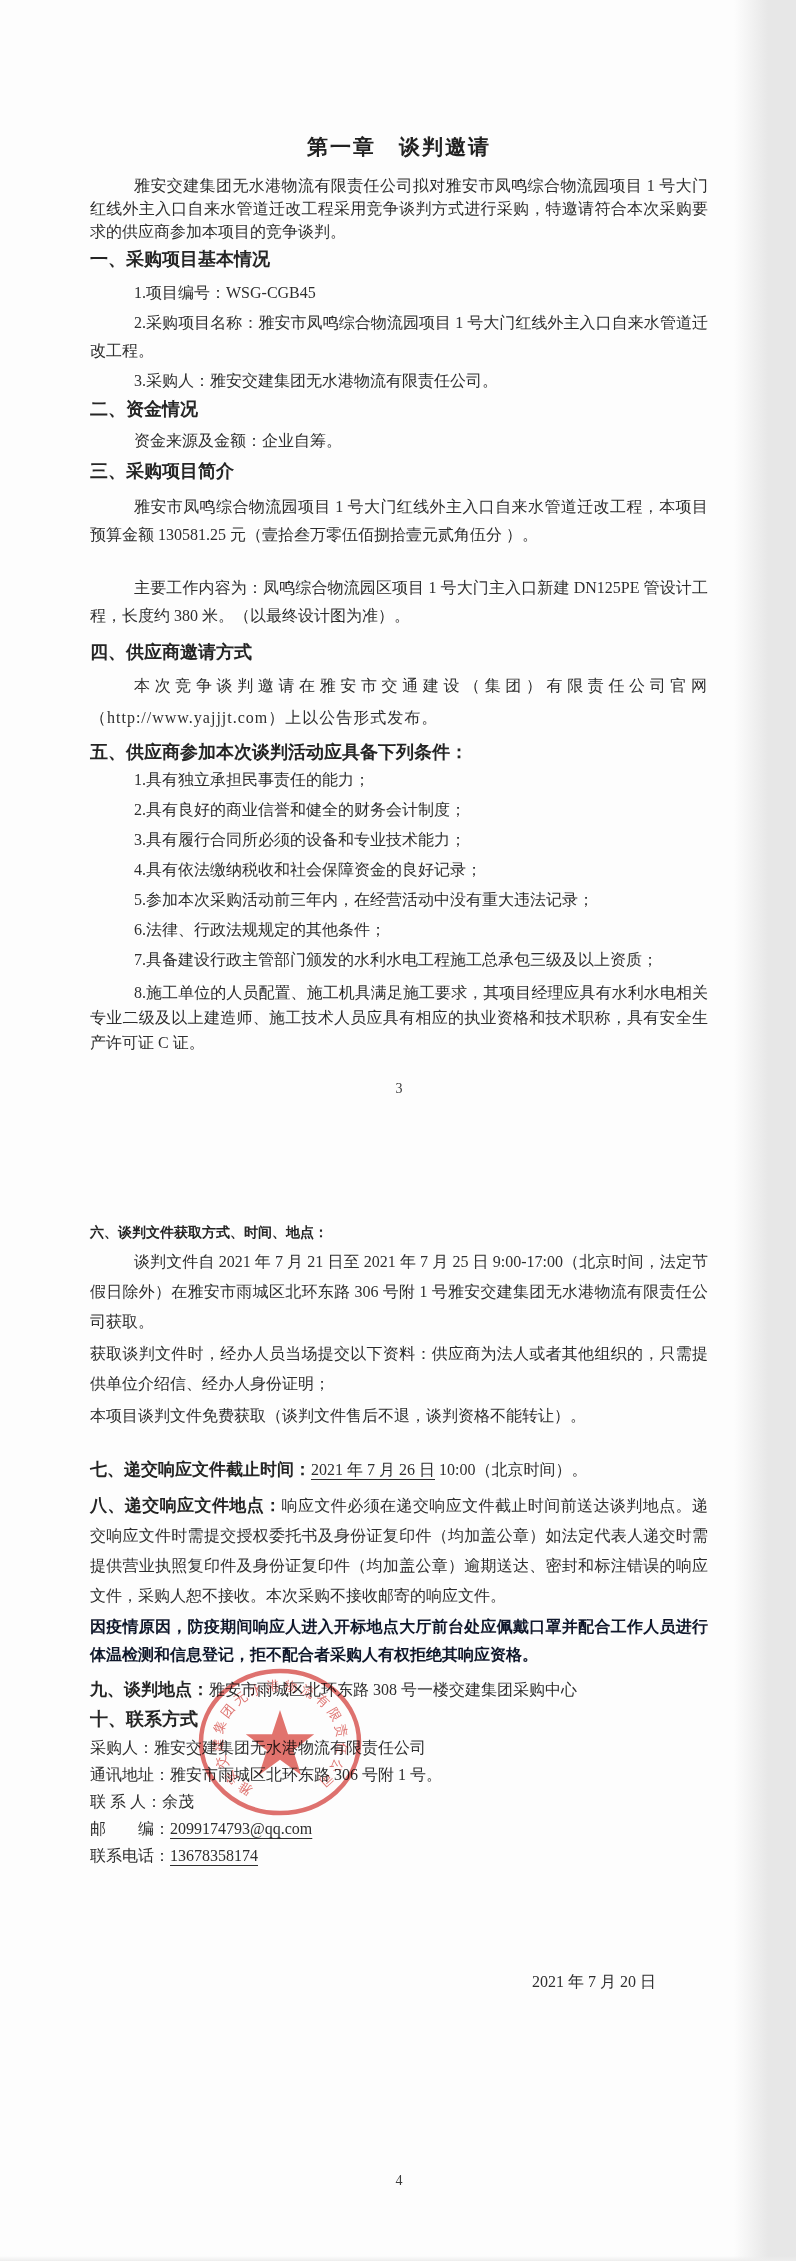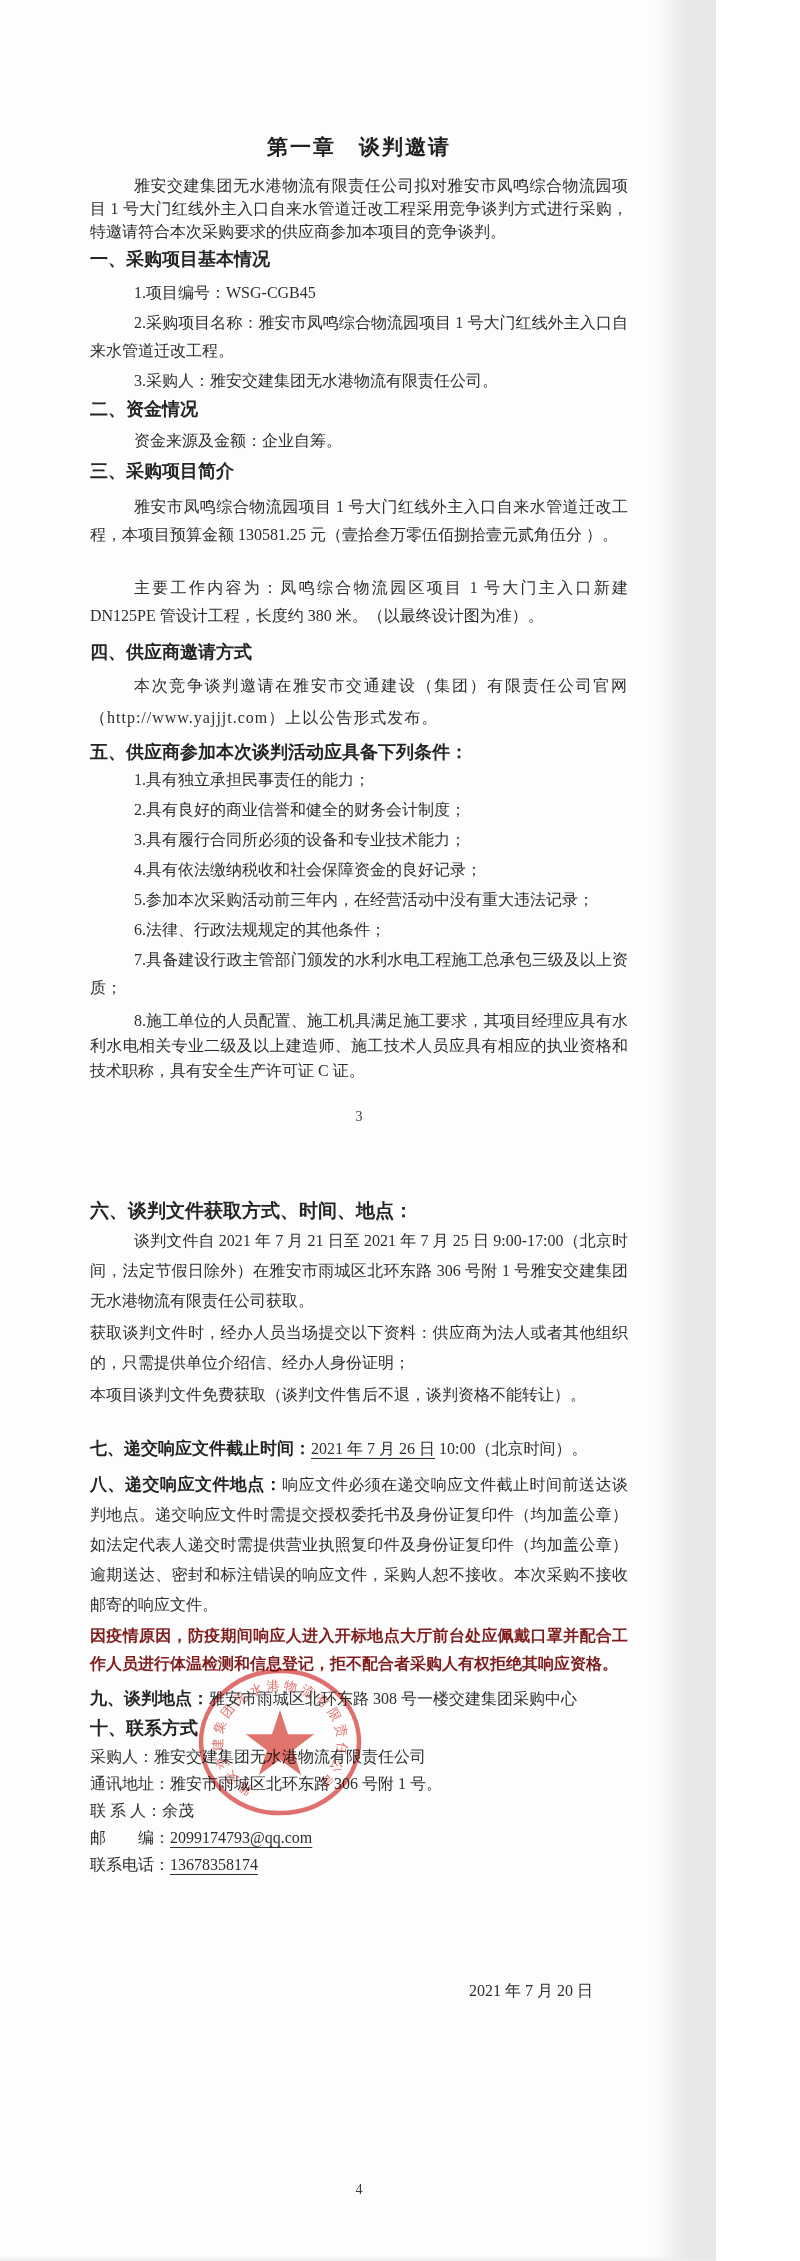--- a/index.html
+++ b/index.html
@@ -1,18 +1,18 @@
 <!DOCTYPE html>
 <html><head>
 <meta charset="utf-8">
 <style>
   html,body{margin:0;padding:0;background:#ffffff;}
   .page{
     position:relative;
-    width:716px;height:2261px;
+    width:796px;height:2261px;
     background:#fdfdfd;
     font-family:"Liberation Serif","DejaVu Serif",serif;
     color:#2e2e2e;
     overflow:hidden;
   }
   .edge-right{
     position:absolute;top:0;right:0;width:62px;height:100%;
     background:linear-gradient(to right,rgba(231,231,231,0) 0%, #e7e7e7 55%);
     pointer-events:none;
   }
@@ -36,23 +36,23 @@
   .intro{line-height:23px;margin-top:12px;}
   .item{line-height:28px;margin-top:2px;text-indent:44px;}
   .item-s5{line-height:28px;margin-top:2px;text-indent:44px;}
   .item8{line-height:25px;margin-top:6px;text-indent:44px;}
   .p28{line-height:28px;}
   .p30{line-height:30px;}
   .pagenum{text-align:center;font-size:14px;color:#3a3a3a;line-height:20px;}
   .bold-inline{font-weight:700;font-family:"Liberation Sans","DejaVu Sans",sans-serif;font-size:17px;color:#252525;}
   .ul{text-decoration:underline;text-underline-offset:4px;}
   .covid{font-weight:700;line-height:28px;margin-top:2px;font-size:16px;
-         font-family:"Liberation Sans","DejaVu Sans",sans-serif;color:#7f1d1d;text-align:justify;}
+         font-family:"Liberation Sans","DejaVu Sans",sans-serif;color:#0f172a;text-align:justify;}
   .contact-row{font-size:16px;line-height:26px;margin-top:1px;}
-  .sign-date{text-align:right;margin-right:35px;font-size:16px;line-height:24px;margin-top:101px;}
+  .sign-date{text-align:right;margin-right:52px;font-size:16px;line-height:24px;margin-top:101px;}
   .seal{
     position:absolute;left:196px;top:1666px;width:168px;height:152px;
     opacity:.82;mix-blend-mode:multiply;pointer-events:none;
   }
 </style>
 </head>
 <body>
 
 <div class="page">
 
@@ -82,21 +82,21 @@
     <div class="p item-s5">2.具有良好的商业信誉和健全的财务会计制度；</div>
     <div class="p item-s5">3.具有履行合同所必须的设备和专业技术能力；</div>
     <div class="p item-s5">4.具有依法缴纳税收和社会保障资金的良好记录；</div>
     <div class="p item-s5">5.参加本次采购活动前三年内，在经营活动中没有重大违法记录；</div>
     <div class="p item-s5">6.法律、行政法规规定的其他条件；</div>
     <div class="p item-s5">7.具备建设行政主管部门颁发的水利水电工程施工总承包三级及以上资质；</div>
     <div class="p item8">8.施工单位的人员配置、施工机具满足施工要求，其项目经理应具有水利水电相关专业二级及以上建造师、施工技术人员应具有相应的执业资格和技术职称，具有安全生产许可证 C 证。</div>
 
     <div class="pagenum" style="margin-top:24px;">3</div>
 
-    <div class="h" style="margin-top:71px;font-size:19px;line-height:26px;">六、谈判文件获取方式、时间、地点：</div>
+    <div class="h" style="margin-top:120px;font-size:14px;line-height:26px;">六、谈判文件获取方式、时间、地点：</div>
     <div class="p p30 indent" style="margin-top:2px;">谈判文件自 2021 年 7 月 21 日至 2021 年 7 月 25 日 9:00-17:00（北京时间，法定节假日除外）在雅安市雨城区北环东路 306 号附 1 号雅安交建集团无水港物流有限责任公司获取。</div>
     <div class="p p30" style="margin-top:2px;">获取谈判文件时，经办人员当场提交以下资料：供应商为法人或者其他组织的，只需提供单位介绍信、经办人身份证明；</div>
     <div class="p p30" style="margin-top:2px;">本项目谈判文件免费获取（谈判文件售后不退，谈判资格不能转让）。</div>
 
     <div class="p p30" style="margin-top:24px;"><span class="bold-inline">七、递交响应文件截止时间：</span><span class="ul">2021 年 7 月 26 日</span> <span>10:00（北京时间）。</span></div>
 
     <div class="p p30" style="margin-top:6px;"><span class="bold-inline">八、递交响应文件地点：</span><span>响应文件必须在递交响应文件截止时间前送达谈判地点。递交响应文件时需提交授权委托书及身份证复印件（均加盖公章）如法定代表人递交时需提供营业执照复印件及身份证复印件（均加盖公章）逾期送达、密封和标注错误的响应文件，采购人恕不接收。本次采购不接收邮寄的响应文件。</span></div>
     <div class="covid">因疫情原因，防疫期间响应人进入开标地点大厅前台处应佩戴口罩并配合工作人员进行体温检测和信息登记，拒不配合者采购人有权拒绝其响应资格。</div>
 
     <div class="p" style="margin-top:8px;line-height:26px;"><span class="bold-inline">九、谈判地点：</span><span>雅安市雨城区北环东路 308 号一楼交建集团采购中心</span></div>

